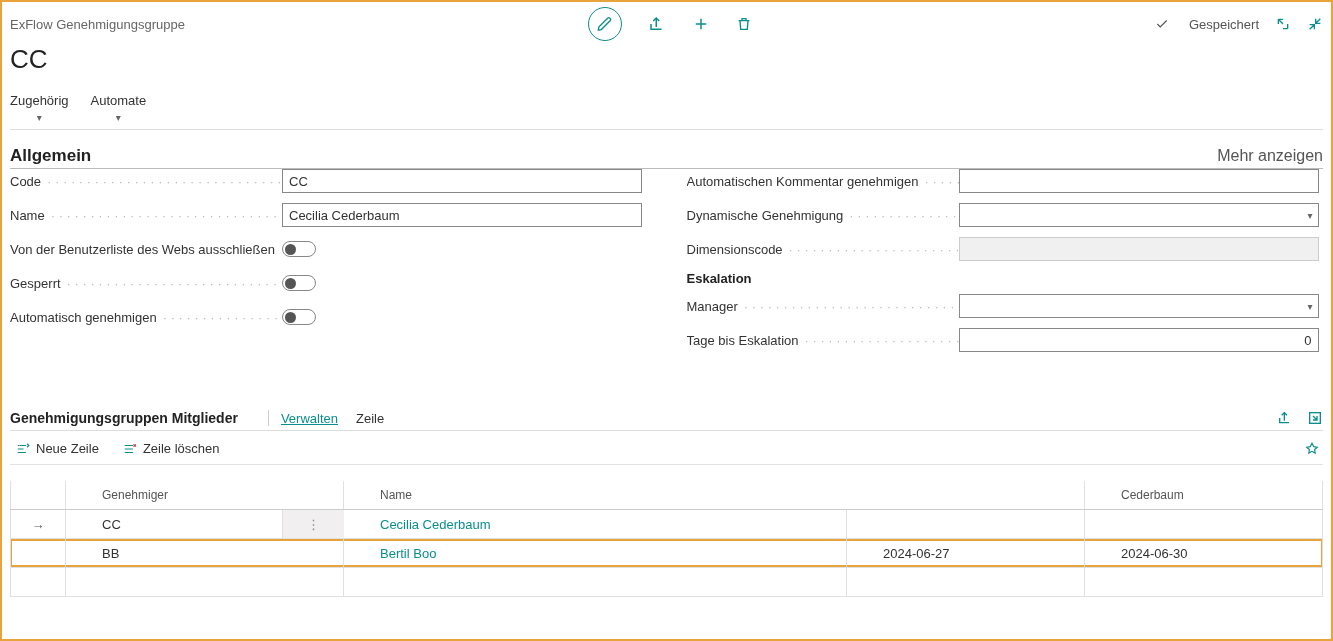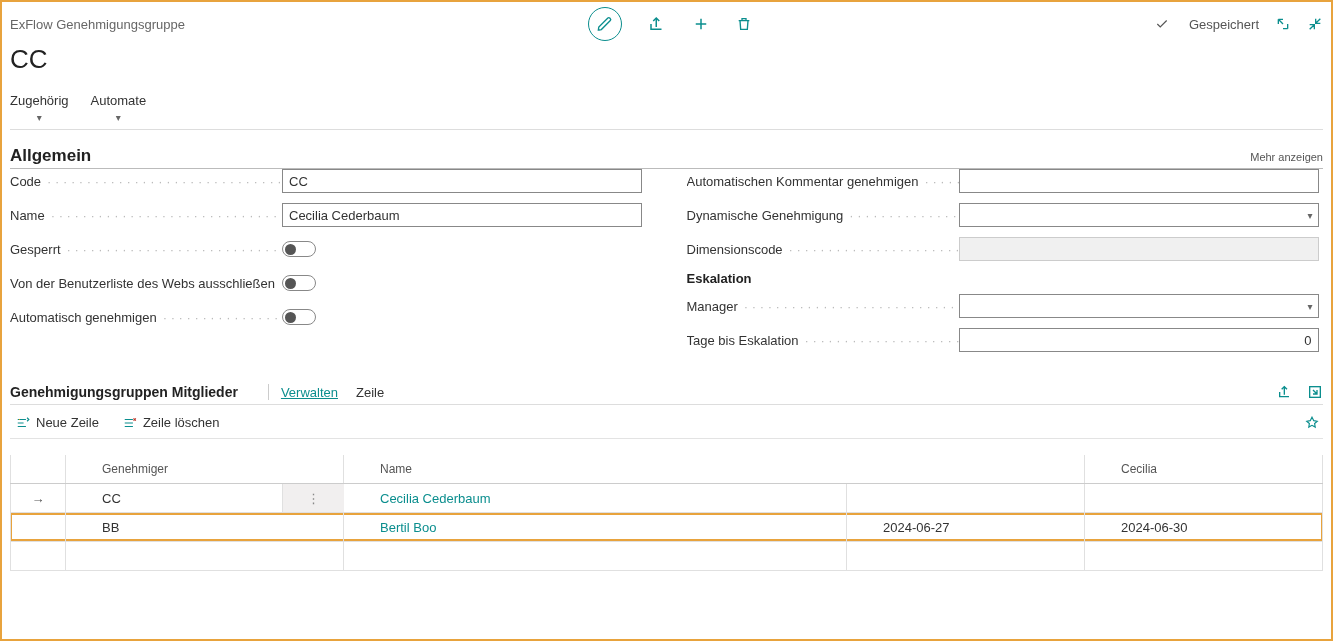--- a/index.html
+++ b/index.html
@@ -32,21 +32,21 @@
   h1.title { font-size: 26px; font-weight: 400; color: #222; margin: 2px 0 14px 0; }
 
   
   .navrow { display: flex; gap: 22px; border-bottom: 1px solid #ddd; padding: 4px 0 6px 0; margin-bottom: 16px; }
   .navitem { display: flex; align-items: center; gap: 4px; color: #333; cursor: pointer; flex-direction: column; }
   .chev { font-size: 10px; color: #666; }
 
   
   .section-head { display: flex; justify-content: space-between; align-items: baseline; border-bottom: 1px solid #bbb; padding-bottom: 2px; margin-bottom: 0; }
   .section-title { font-size: 17px; font-weight: 700; color: #222; }
-  .show-more { font-size: 11px; color: #555; cursor: pointer; }
+  .show-more { font-size: 16px; color: #555; cursor: pointer; }
 
   .cols { display: flex; gap: 40px; }
   .col { flex: 1; }
   .field-row { display: flex; align-items: center; margin-bottom: 10px; min-height: 24px; }
   .field-label {
     width: 272px;
     font-size: 13px;
     color: #333;
     position: relative;
     overflow: hidden;
@@ -77,21 +77,21 @@
   .toggle {
     width: 34px; height: 16px; border: 1px solid #888; border-radius: 10px;
     background: #fff; position: relative; cursor: pointer;
   }
   .toggle .knob {
     position: absolute; left: 2px; top: 1.5px; width: 11px; height: 11px;
     background: #555; border-radius: 50%;
   }
 
   
-  .members-head { display: flex; align-items: center; border-top: 0; border-bottom: 1px solid #ddd; padding: 4px 0; margin-top: 18px; }
+  .members-head { display: flex; align-items: center; border-top: 0; border-bottom: 1px solid #ddd; padding: 4px 0; margin-top: 44px; }
   .members-title { font-weight: 700; font-size: 14px; color: #222; margin-right: 18px; }
   .vbar { width: 1px; height: 16px; background: #ccc; margin: 0 12px; }
   .link { color: #0b8e8e; cursor: pointer; }
   .link.u { text-decoration: underline; }
   .members-right { margin-left: auto; display: flex; gap: 14px; }
 
   .actionrow { display: flex; align-items: center; gap: 24px; padding: 10px 0 8px 6px; border-bottom: 1px solid #e3e3e3; position: relative; }
   .action { display: flex; align-items: center; gap: 6px; color: #333; cursor: pointer; }
   .action .ic { color: #0b8e8e; }
   .pin { position: absolute; right: 4px; color: #0b8e8e; cursor: pointer; }
@@ -195,29 +195,29 @@
     <div class="col">
       <div class="field-row">
         <div class="field-label">Code</div>
         <div class="field-ctrl"><input class="text" value="CC" style=""></div>
       </div>
       <div class="field-row">
         <div class="field-label">Name</div>
         <div class="field-ctrl"><input class="text" value="Cecilia Cederbaum" style=""></div>
       </div>
       <div class="field-row">
-        <div class="field-label">Gesperrt</div>
+        <div class="field-label">Von der Benutzerliste des Webs ausschließen</div>
         <div class="field-ctrl">
             <div class="toggle">
               <div class="knob"></div>
             </div>
           </div>
       </div>
       <div class="field-row">
-        <div class="field-label">Von der Benutzerliste des Webs ausschließen</div>
+        <div class="field-label">Gesperrt</div>
         <div class="field-ctrl">
             <div class="toggle">
               <div class="knob"></div>
             </div>
           </div>
       </div>
       <div class="field-row">
         <div class="field-label">Automatisch genehmigen</div>
         <div class="field-ctrl">
             <div class="toggle">
@@ -310,21 +310,21 @@
           <path d="M12 2l3 6 6 1-4.5 4 1 6-5.5-3-5.5 3 1-6L3 9l6-1z"></path>
         </svg>
     </div>
   </div>
 
   <div class="grid">
     <div class="ghead">
       <div class="ghcell c-arrow"></div>
       <div class="ghcell c-approver">Genehmiger</div>
       <div class="ghcell c-name">Name</div>
-      <div class="ghcell c-end">Cecilia</div>
+      <div class="ghcell c-end">Cederbaum</div>
     </div>
 
     <div class="grow">
       <div class="gcell c-arrow">→</div>
       <div class="gcell c-approver">
         <span>CC</span>
         <div class="dropdown-stub">⋮</div>
       </div>
       <div class="gcell c-name linkcell">Cecilia Cederbaum</div>
       <div class="gcell c-start"></div>

